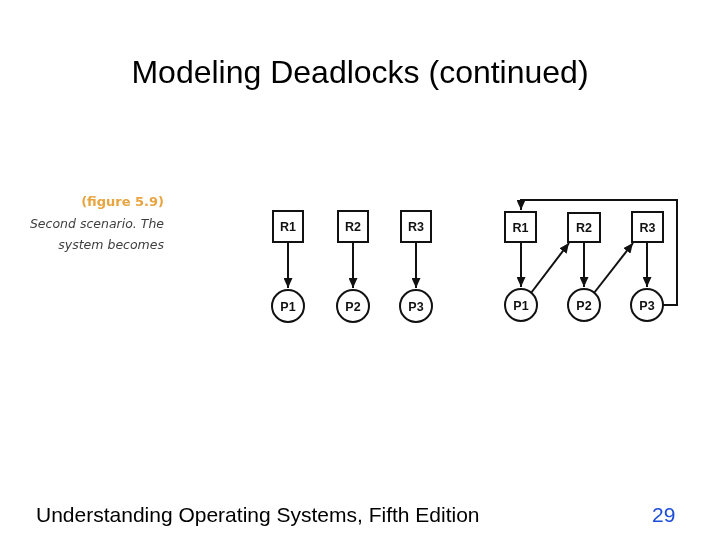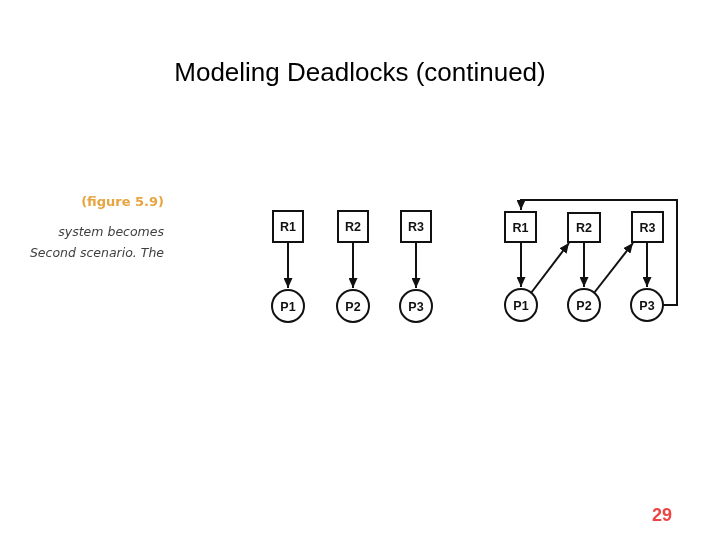--- a/index.html
+++ b/index.html
@@ -14,39 +14,39 @@
     background: #ffffff;
     overflow: hidden;
     font-family: "Liberation Sans", sans-serif;
   }
   .slide-title {
     position: absolute;
     top: 52px;
     left: 0;
     width: 720px;
     text-align: center;
-    font-size: 26px;
+    font-size: 32px;
     line-height: 40px;
     color: #000000;
     font-weight: 400;
     letter-spacing: 0px;
   }
   .caption-block {
     position: absolute;
     top: 194px;
     left: 18px;
     width: 146px;
     text-align: right;
   }
   .caption-figure-label {
     font-size: 13px;
     line-height: 16px;
     font-weight: 700;
     color: #e8a43f;
-    margin-bottom: 12px;
+    margin-bottom: 4px;
     font-family: "DejaVu Sans", sans-serif;
   }
   .caption-line {
     font-size: 12.5px;
     line-height: 20.8px;
     font-style: italic;
     color: #3f3f3f;
     font-family: "DejaVu Sans", sans-serif;
   }
   .graph-svg {
@@ -82,37 +82,36 @@
     left: 36px;
     top: 502px;
     font-size: 21px;
     line-height: 26px;
     color: #000000;
   }
   .footer-page {
     position: absolute;
     left: 652px;
     top: 502px;
-    font-size: 18px;
+    font-size: 21px;
     line-height: 26px;
-    color: #ef4444;
-    font-weight: bold;
+    color: #1d4ed8;
   }
 </style>
 </head>
 <body>
 
 <div class="slide">
 
   <div class="slide-title">Modeling Deadlocks (continued)</div>
 
   <div class="caption-block">
     <div class="caption-figure-label">(figure 5.9)</div>
+    <div class="caption-line">Second scenario. The</div>
     <div class="caption-line">system becomes</div>
-    <div class="caption-line">Second scenario. The</div>
   </div>
 
   <svg class="graph-svg graph-left" width="180" height="140" viewBox="0 0 180 140">
     <defs>
       <marker id="ah-l" markerUnits="userSpaceOnUse" markerWidth="10" markerHeight="9" refX="10" refY="4.5" orient="auto">
         <path d="M0,0 L10,4.5 L0,9 Z" fill="#111111"></path>
       </marker>
     </defs>
 
     <rect class="node-shape" x="8" y="16" width="30" height="31"></rect>
@@ -160,15 +159,16 @@
     <line class="edge" x1="99" y1="101" x2="138" y2="51" marker-end="url(#ah-r)"></line>
 
     <text class="node-label" x="25.5" y="40">R1</text>
     <text class="node-label" x="89" y="40">R2</text>
     <text class="node-label" x="152.5" y="40">R3</text>
     <text class="node-label" x="26" y="118">P1</text>
     <text class="node-label" x="89" y="118">P2</text>
     <text class="node-label" x="152" y="118">P3</text>
   </svg>
 
+  <div class="footer-book">Understanding Operating Systems, Fifth Edition</div>
   <div class="footer-page">29</div>
 
 </div>
 
 </body></html>

